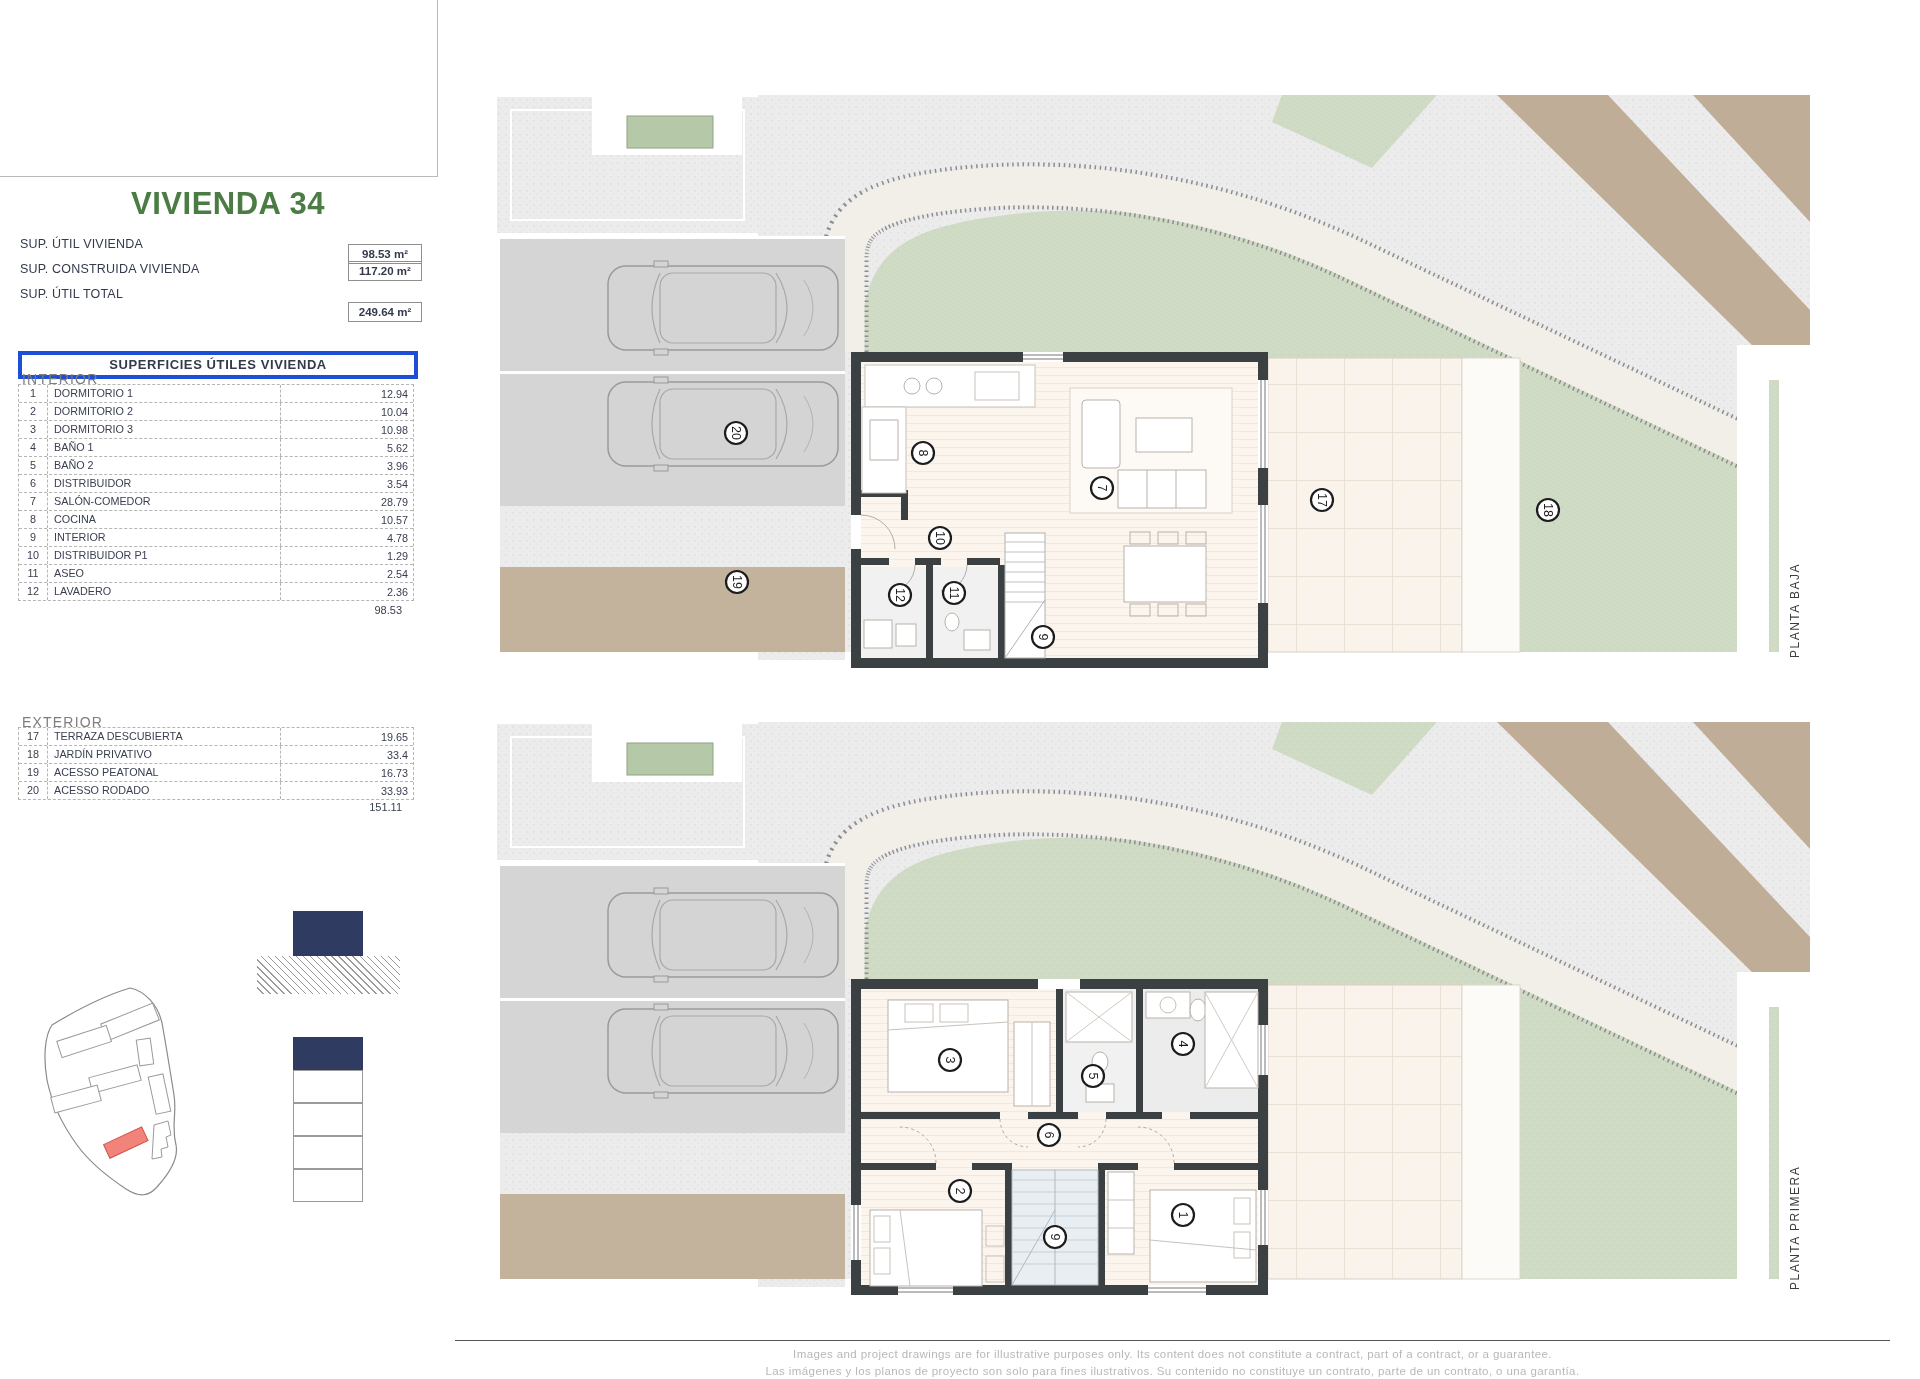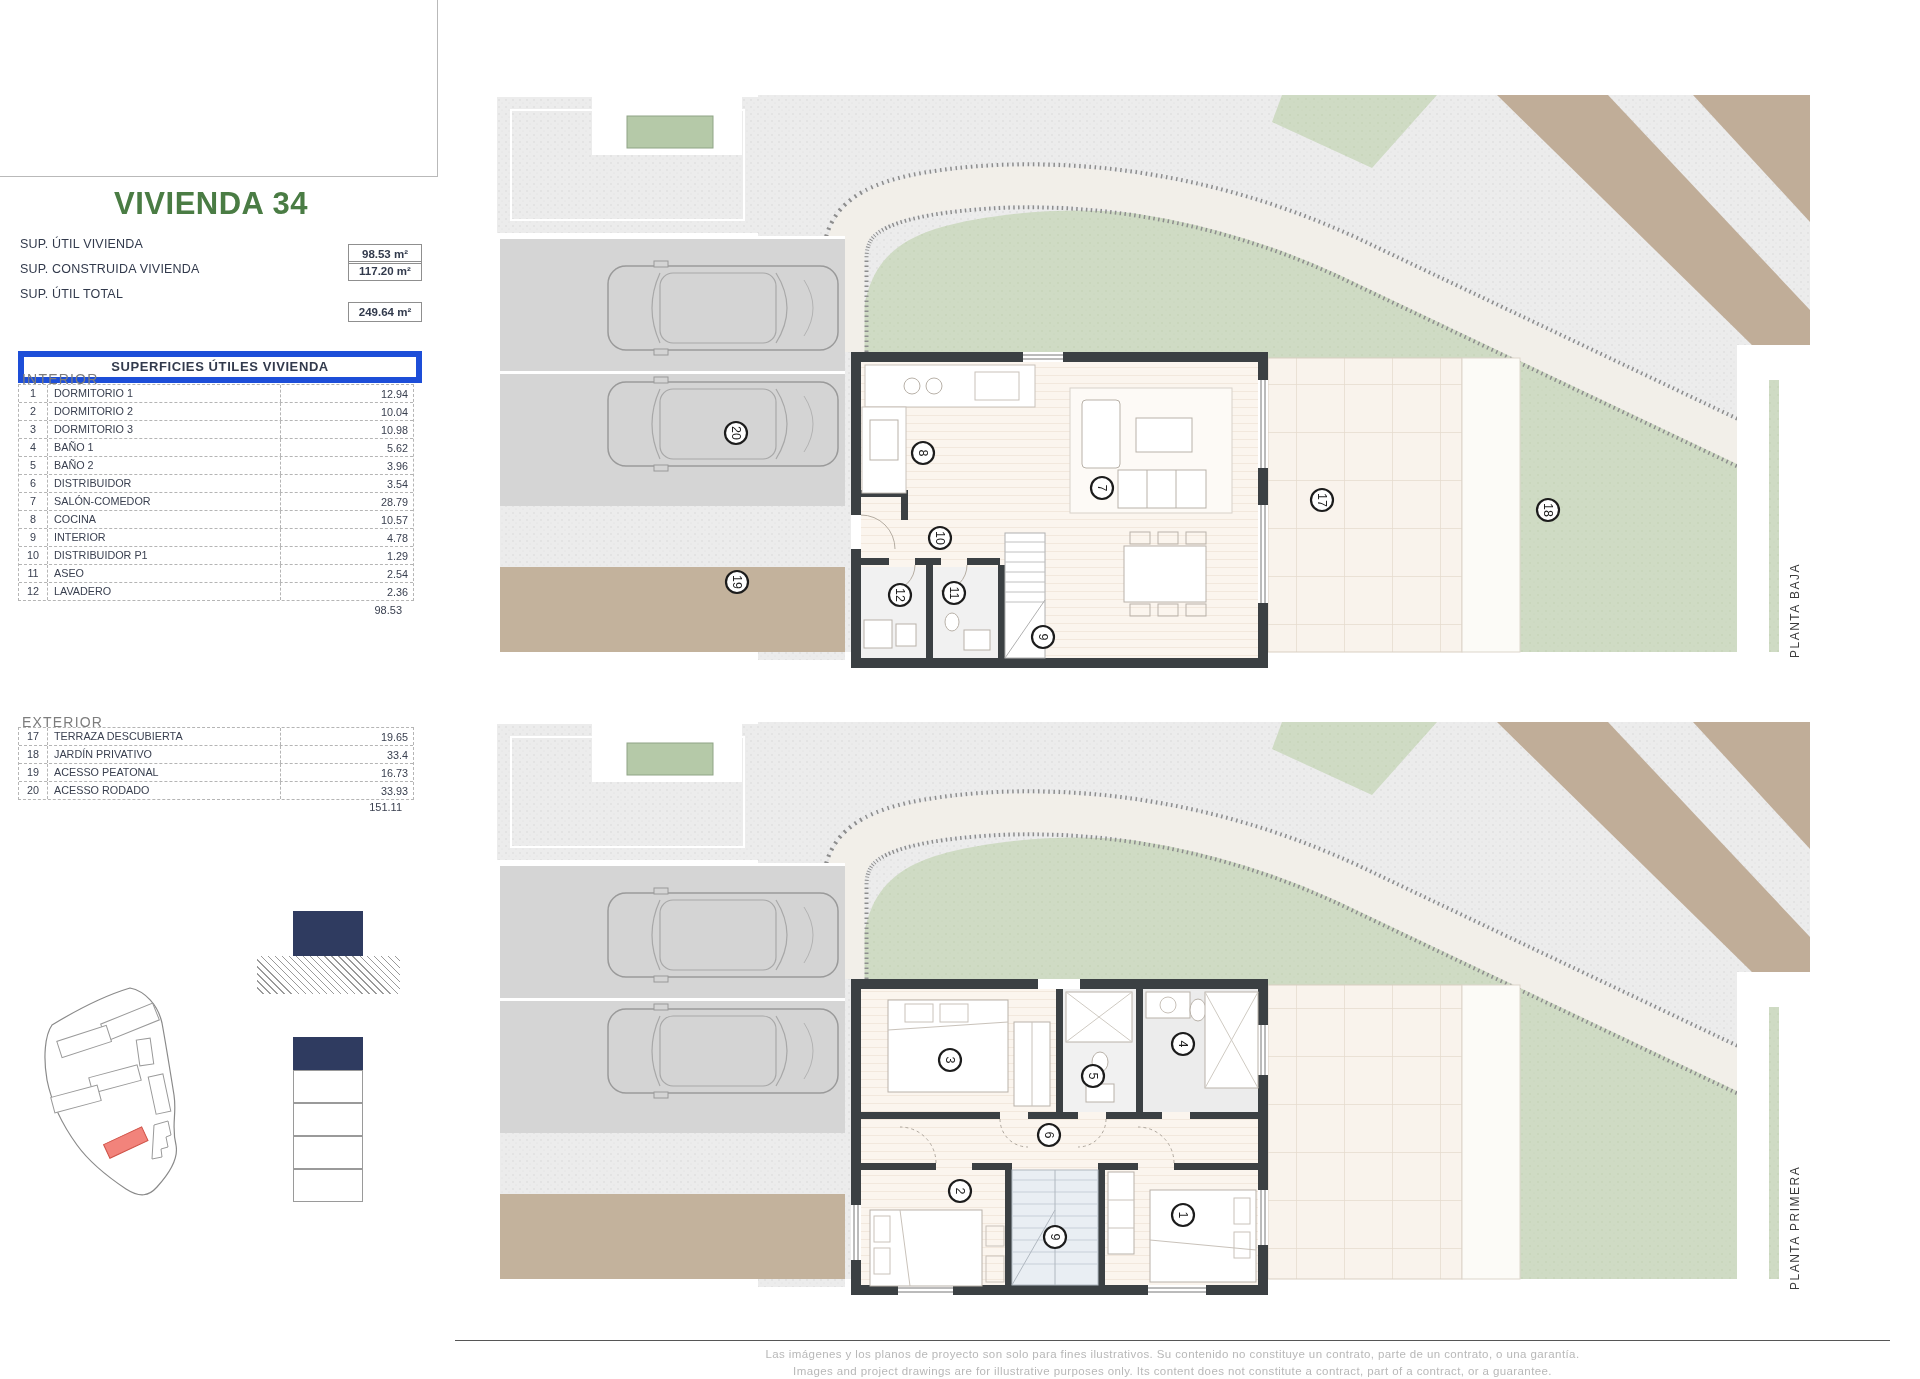--- a/index.html
+++ b/index.html
@@ -1,25 +1,25 @@
 <!DOCTYPE html>
 <html><head>
 <meta charset="utf-8">
 <style>
   html,body{margin:0;padding:0}
   body{width:1920px;height:1379px;position:relative;background:#fff;
        font-family:"Liberation Sans",sans-serif;overflow:hidden;color:#3a4050}
   .abs{position:absolute}
-  #page-title{left:11px;top:186px;width:400px;text-align:center;font-size:31px;font-weight:bold;
+  #page-title{left:28px;top:186px;width:400px;text-align:center;font-size:31px;font-weight:bold;
        color:#4a7c44;letter-spacing:.5px}
   .rule{background:#b9b9b9}
   .sum-label{left:20px;width:320px;font-size:12.5px;font-weight:normal;color:#323a4c;letter-spacing:.2px}
   .sum-box{left:348px;width:72px;height:18px;border:1px solid #8f8f8f;font-size:11.5px;font-weight:bold;
        color:#323a4c;text-align:center;line-height:18px}
-  #tbl-header{left:18px;top:351px;width:392px;height:20px;border:6px solid #1d4ed8;text-align:center;
+  #tbl-header{left:18px;top:351px;width:392px;height:20px;border:4px solid #1d4ed8;text-align:center;
        line-height:20px;font-size:13px;font-weight:bold;color:#323a4c;letter-spacing:.6px}
   .sec-label{left:22px;font-size:14px;color:#7d7d7d;letter-spacing:1.2px}
   .rtable{left:18px;width:394px;border:1px dashed #b5b5b5}
   .trow{display:flex;height:17px;border-bottom:1px dashed #b5b5b5;font-size:10.8px;color:#3a4050;align-items:center}
   .trow:last-child{border-bottom:none}
   .c-idx{width:28px;text-align:center;border-right:1px dashed #b5b5b5;height:100%;line-height:17px}
   .c-name{width:226px;padding-left:6px;border-right:1px dashed #b5b5b5;height:100%;line-height:17px;white-space:nowrap}
   .c-val{flex:1;text-align:right;padding-right:5px}
   .tot{left:8px;width:394px;text-align:right;padding-right:5px;font-size:11px;color:#3a4050}
   .navy{background:#2f3b60}
@@ -429,15 +429,15 @@
 <div class="abs lvl-cell" style="top:1070px"></div>
 <div class="abs lvl-cell" style="top:1103px"></div>
 <div class="abs lvl-cell" style="top:1136px"></div>
 <div class="abs lvl-cell" style="top:1169px"></div>
 
 <div class="abs plan-label" style="left:1788px;top:540px;height:118px">PLANTA BAJA</div>
 <div class="abs plan-label" style="left:1788px;top:1168px;height:122px">PLANTA PRIMERA</div>
 
 <div class="abs" id="footer-rule"></div>
 <div class="abs" id="footer-text">
+  <div>Images and project drawings are for illustrative purposes only. Its content does not constitute a contract, part of a contract, or a guarantee.</div>
   <div>Las imágenes y los planos de proyecto son solo para fines ilustrativos. Su contenido no constituye un contrato, parte de un contrato, o una garantía.</div>
-  <div>Images and project drawings are for illustrative purposes only. Its content does not constitute a contract, part of a contract, or a guarantee.</div>
 </div>
 
 </body></html>

